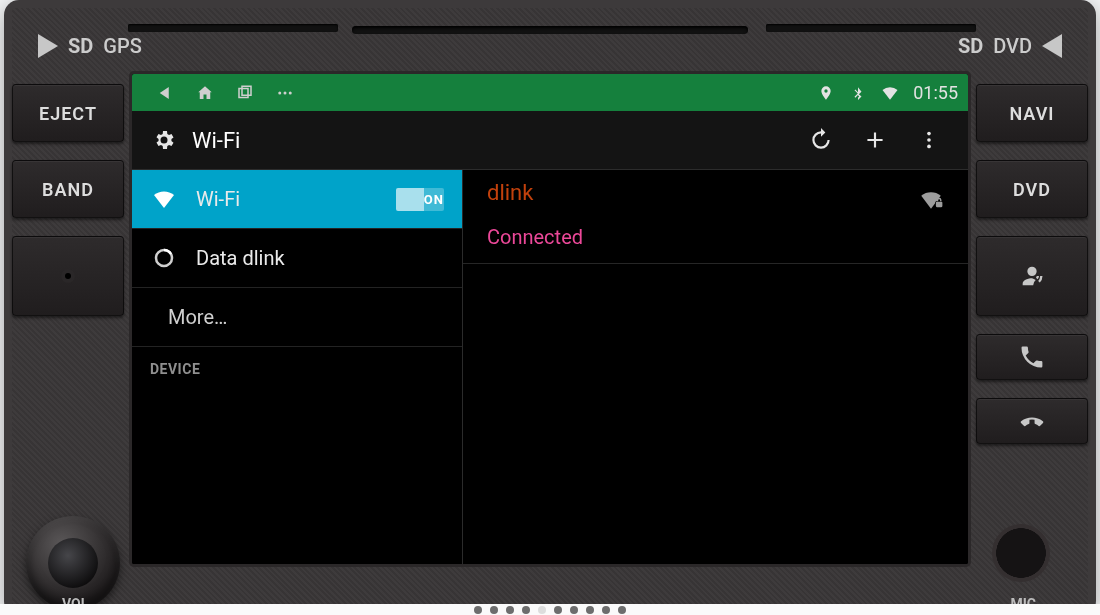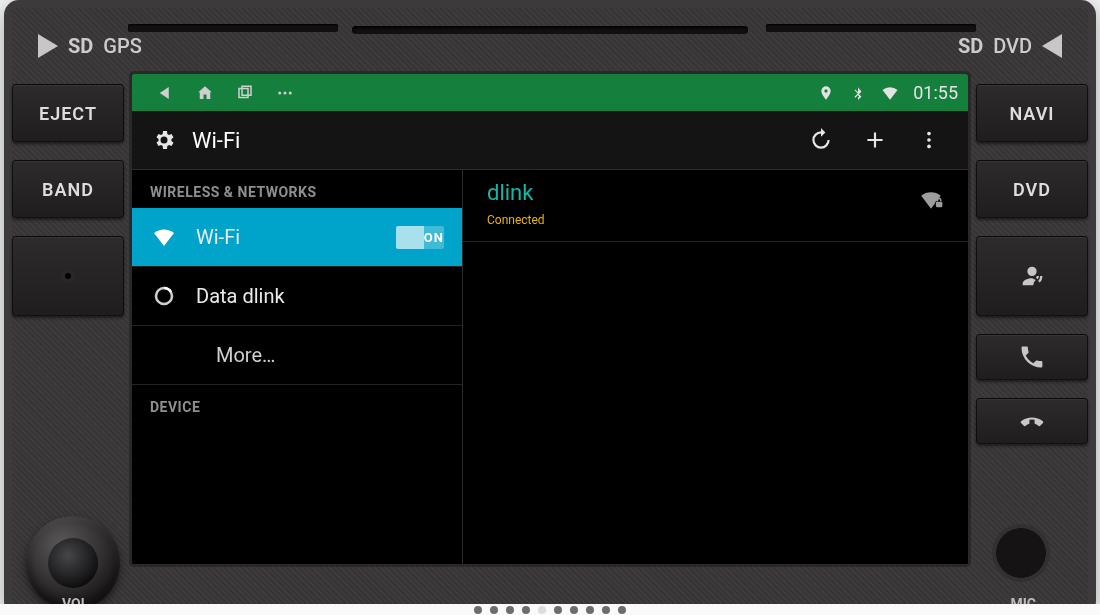--- a/index.html
+++ b/index.html
@@ -48,24 +48,24 @@
   .pane{overflow:hidden}
   .pane.left{width:330px;border-right:1px solid #2b2b2b;display:flex;flex-direction:column}
   .pane.right{flex:1}
   .section-header{padding:14px 18px 8px;color:#8f8f8f;font-size:14px;font-weight:700;letter-spacing:.5px}
   .row{display:flex;align-items:center;height:58px;padding:0 18px;gap:18px;color:#eaeaea;border-bottom:1px solid #232323}
   .row.selected{background:#00a3c9}
   .row .lbl{font-size:20px}
   .row .icon{width:28px;height:28px;display:flex;align-items:center;justify-content:center;color:#cfcfcf}
   .row.selected .icon{color:#fff}
   .row .onoff{margin-left:auto;font-size:13px;font-weight:700;letter-spacing:1px;color:#fff;background:rgba(255,255,255,.25);padding:4px 0;border-left:28px solid rgba(255,255,255,.55);border-radius:2px}
-  .row.more{padding-left:84px;color:#cfcfcf}
+  .row.more{padding-left:36px;color:#cfcfcf}
   .detail{padding:10px 24px}
-  .detail .ssid{font-size:22px;color:#14b8a6}
-  .detail .sub{font-size:12px;color:#eab308;margin-top:8px}
+  .detail .ssid{font-size:22px;color:#c2410c}
+  .detail .sub{font-size:20px;color:#ec4899;margin-top:20px}
   .detail .lock{float:right;margin-top:6px;color:#9d9d9d}
   .hr{height:1px;background:#262626;margin:14px -24px 0}
   
   .dots{position:absolute;left:0;right:0;bottom:2px;display:flex;justify-content:center;gap:8px}
   .dot{width:8px;height:8px;border-radius:50%;background:#6d6d6d}
   .dot.active{background:#ddd}
   .dots-wrap{position:absolute;left:0;right:0;bottom:-1px;height:12px;background:#fafafa}
   
   svg{display:block}
 </style>
@@ -196,21 +196,20 @@
               <circle cx="12" cy="5" r="2"></circle>
               <circle cx="12" cy="12" r="2"></circle>
               <circle cx="12" cy="19" r="2"></circle>
             </svg>
         </span>
       </div>
 
       <div class="content">
 
         <div class="pane left">
-          <div class="section-header">WIRELESS &amp; NETWORKS</div>
 
           <div class="row selected">
             <span class="icon">
               <svg viewBox="0 0 24 24" width="24" height="24" fill="currentColor">
                   <path d="M12 21 2 8a16 16 0 0 1 20 0Z"></path>
                 </svg>
             </span>
             <span class="lbl">Wi-Fi</span>
             <span class="onoff">ON</span>
           </div>

